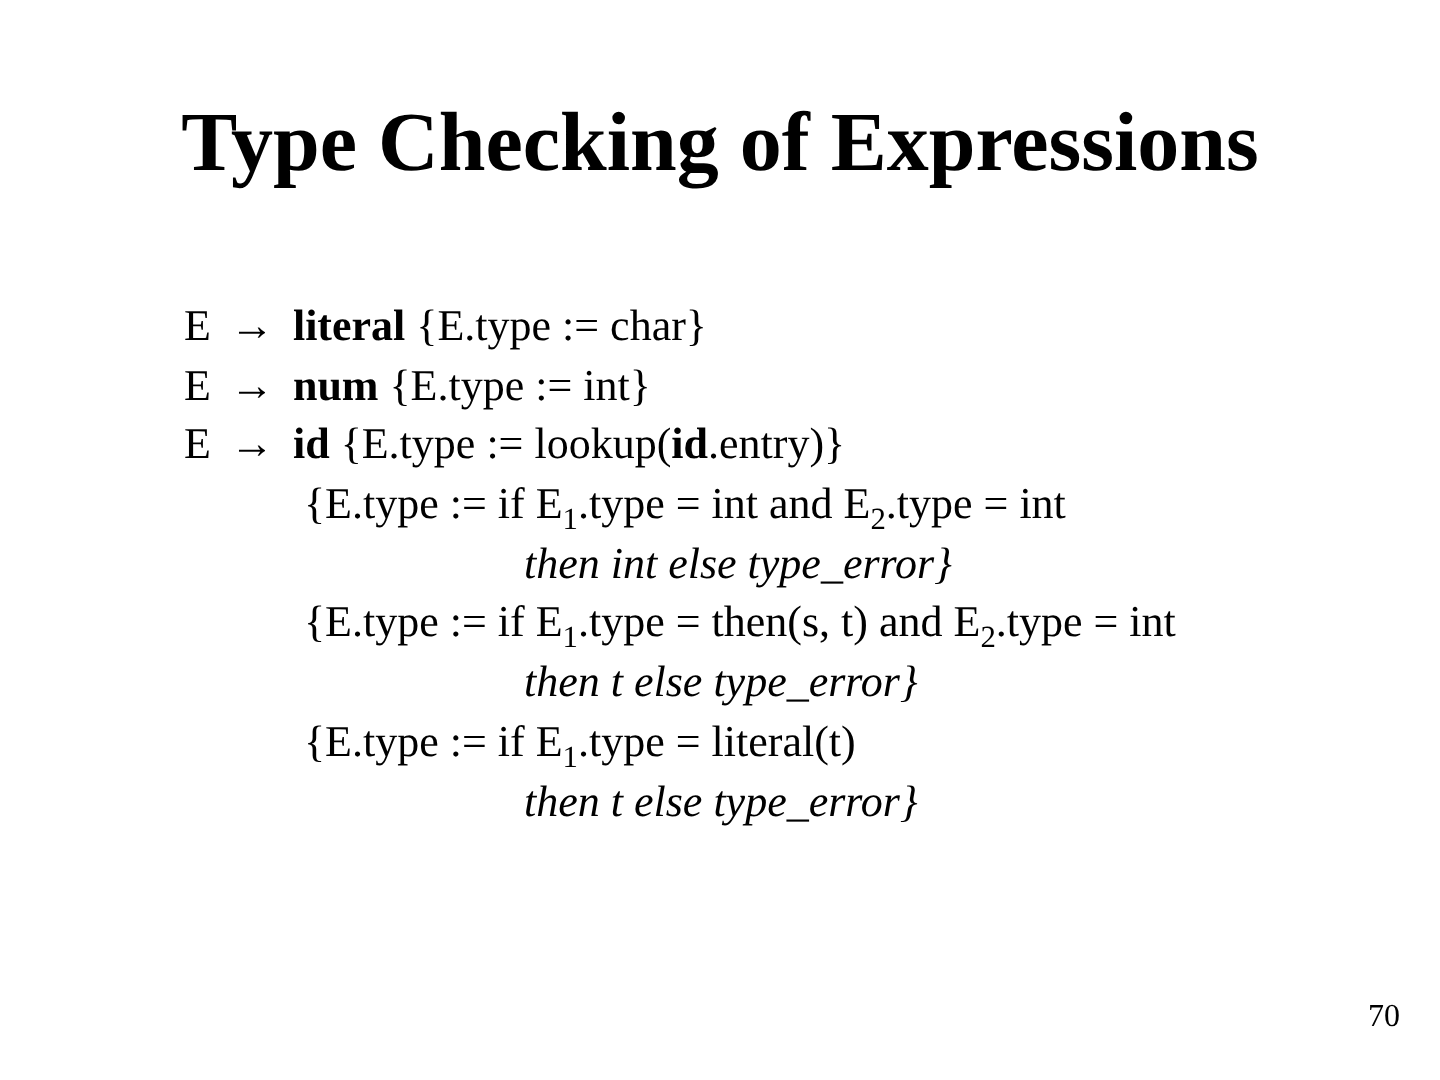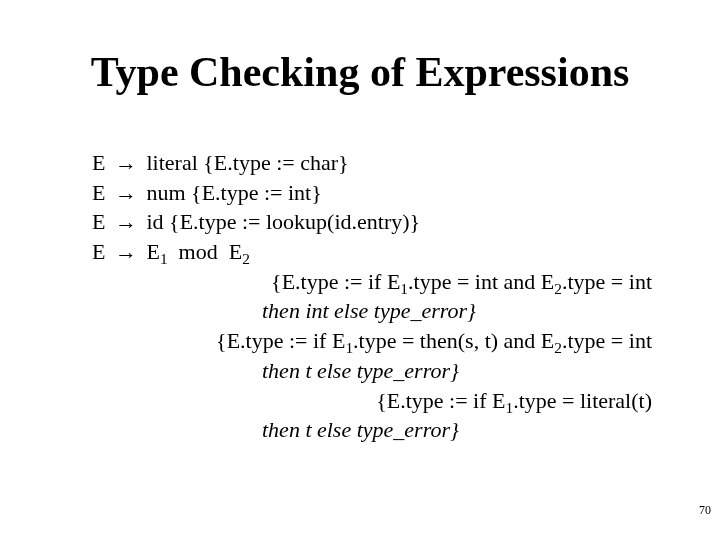--- a/index.html
+++ b/index.html
@@ -32,37 +32,37 @@
     position: absolute;
     top: 148px;
     left: 92px;
     width: 560px;
     font-size: 22px;
     line-height: 1.35;
   }
   .row {
     white-space: nowrap;
   }
-  .indent1 { padding-left: 60px; text-align: right; }
+  .indent1 { padding-left: 60px; }
   .indent2 { padding-left: 170px; font-style: italic; }
   .arrow {
     display: inline-block;
     padding: 0 4px;
   }
-  .b { font-weight: normal; }
+  .b { font-weight: bold; }
   sub {
     font-size: 0.7em;
     vertical-align: sub;
     line-height: 0;
   }
   .pagenum {
     position: absolute;
     bottom: 22px;
-    right: 9px;
-    font-size: 12px;
+    right: 20px;
+    font-size: 16px;
   }
 </style>
 </head>
 <body>
 
 <div class="slide">
 
   <div class="title">Type Checking of Expressions</div>
 
   <div class="body">
@@ -78,27 +78,20 @@
       <span class="arrow">→</span>
       <span class="b">num</span><span>   {E.type := int}</span>
     </div>
 
     <div class="row">
       <span>E</span>
       <span class="arrow">→</span>
       <span class="b">id</span><span>   {E.type := lookup(</span><span class="b">id</span><span>.entry)}</span>
     </div>
 
-    <div class="row">
-      <span>E</span>
-      <span class="arrow">→</span>
-      <span>E</span><sub>1</sub>
-      &nbsp;<span class="b">mod</span>&nbsp;
-      <span>E</span><sub>2</sub>
-    </div>
     <div class="row indent1">
       <span>{E.type := if E</span><sub>1</sub><span>.type = int and E</span><sub>2</sub><span>.type = int</span>
     </div>
     <div class="row indent2">
       <span>then int else type_error}</span>
     </div>
 
     <div class="row indent1">
       <span>{E.type := if E</span><sub>1</sub><span>.type = then(s, t) and E</span><sub>2</sub><span>.type = int</span>
     </div>

